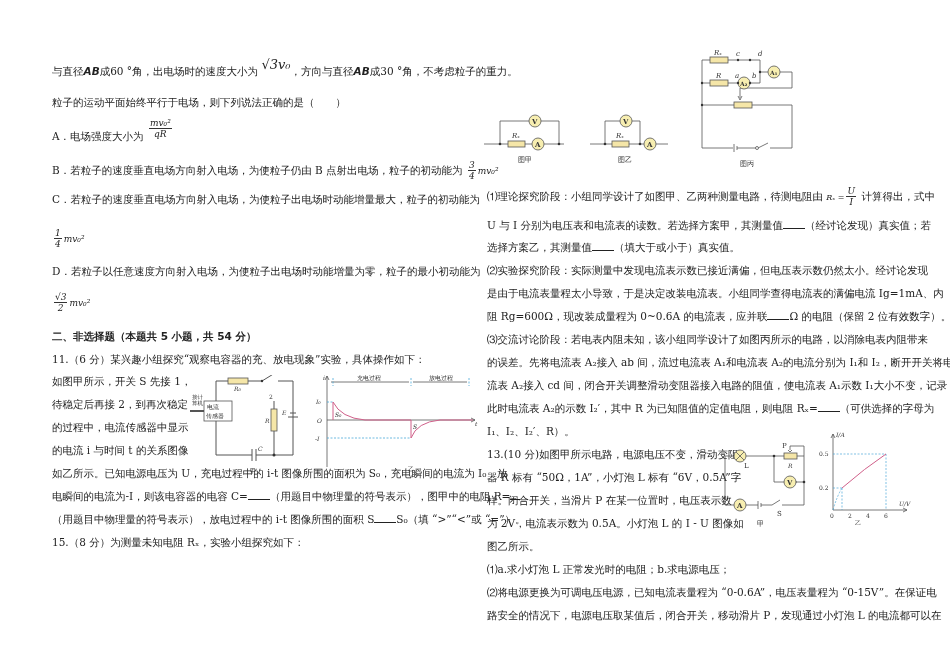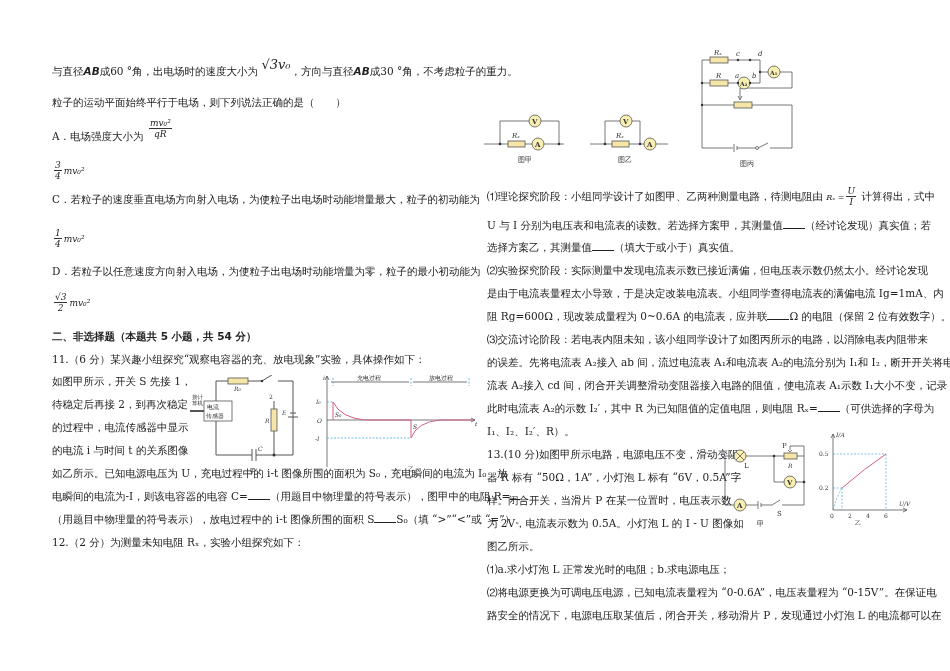--- a/index.html
+++ b/index.html
@@ -21,20 +21,21 @@
 <div class="t" style="left:52px;top:64px;">
   <span>与直径</span><span class="i b">AB</span><span>成60 °角，出电场时的速度大小为</span>
   <span class="i" style="font-size:13px;position:relative;top:-6px;">√3v₀</span><span>，方向与直径</span><span class="i b">AB</span><span>成30 °角，不考虑粒子的重力。</span>
 </div>
 <div class="t" style="left:52px;top:95px;">粒子的运动平面始终平行于电场，则下列说法正确的是（　　）</div>
 <div class="t" style="left:52px;top:118px;">
   <span style="position:relative;top:8px;">A．电场强度大小为</span>
   <span class="frac"><span class="n">mv₀²</span><span class="d">qR</span></span>
 </div>
 <div class="t" style="left:52px;top:160px;">
+  <span>B．若粒子的速度垂直电场方向射入电场，为使粒子仍由 B 点射出电场，粒子的初动能为</span>
   <span class="frac"><span class="n">3</span><span class="d">4</span></span><span class="i" style="font-size:9px">mv₀²</span>
 </div>
 <div class="t" style="left:52px;top:192px;">C．若粒子的速度垂直电场方向射入电场，为使粒子出电场时动能增量最大，粒子的初动能为</div>
 <div class="t" style="left:52px;top:228px;">
   <span class="frac"><span class="n">1</span><span class="d">4</span></span><span class="i" style="font-size:9px">mv₀²</span>
 </div>
 <div class="t" style="left:52px;top:264px;">D．若粒子以任意速度方向射入电场，为使粒子出电场时动能增量为零，粒子的最小初动能为</div>
 <div class="t" style="left:52px;top:292px;">
   <span class="frac"><span class="n">√3</span><span class="d">2</span></span><span class="i" style="font-size:9px">mv₀²</span>
 </div>
@@ -45,21 +46,21 @@
 <div class="t" style="left:52px;top:397px;">待稳定后再接 2，到再次稳定</div>
 <div class="t" style="left:52px;top:420px;">的过程中，电流传感器中显示</div>
 <div class="t" style="left:52px;top:443px;text-align:right;">的电流 i 与时间 t 的关系图像</div>
 <div class="t" style="left:52px;top:466px;">如乙所示。已知电源电压为 U，充电过程中的 i-t 图像所围的面积为 S₀，充电瞬间的电流为 I₀，放</div>
 <div class="t" style="left:52px;top:489px;">
   <span>电瞬间的电流为-I，则该电容器的电容 C=</span><span class="blank"></span><span>（用题目中物理量的符号表示），图甲中的电阻 R=</span><span class="blank s"></span>
 </div>
 <div class="t" style="left:52px;top:512px;">
   <span>（用题目中物理量的符号表示），放电过程中的 i-t 图像所围的面积 S</span><span class="blank"></span><span>S₀（填 “&gt;”“&lt;”或 “=”）。</span>
 </div>
-<div class="t" style="left:52px;top:535px;">12.（2 分）为测量未知电阻 Rₓ，实验小组探究如下：</div>
+<div class="t" style="left:52px;top:535px;">15.（8 分）为测量未知电阻 Rₓ，实验小组探究如下：</div>
 
 <svg style="left:190px;top:375px;" width="110" height="100" viewBox="0 0 110 100">
   <g stroke="#555" stroke-width="1" fill="none">
     <polyline points="26,6 26,26"></polyline>
     <polyline points="26,46 26,80 62,80"></polyline>
     <polyline points="66,80 103,80 103,6 88,6"></polyline>
     <line x1="26" y1="6" x2="38" y2="6"></line>
     <line x1="58" y1="6" x2="72" y2="6"></line>
     <line x1="72" y1="6" x2="85" y2="-2"></line>
     <line x1="84" y1="26" x2="84" y2="34"></line>

